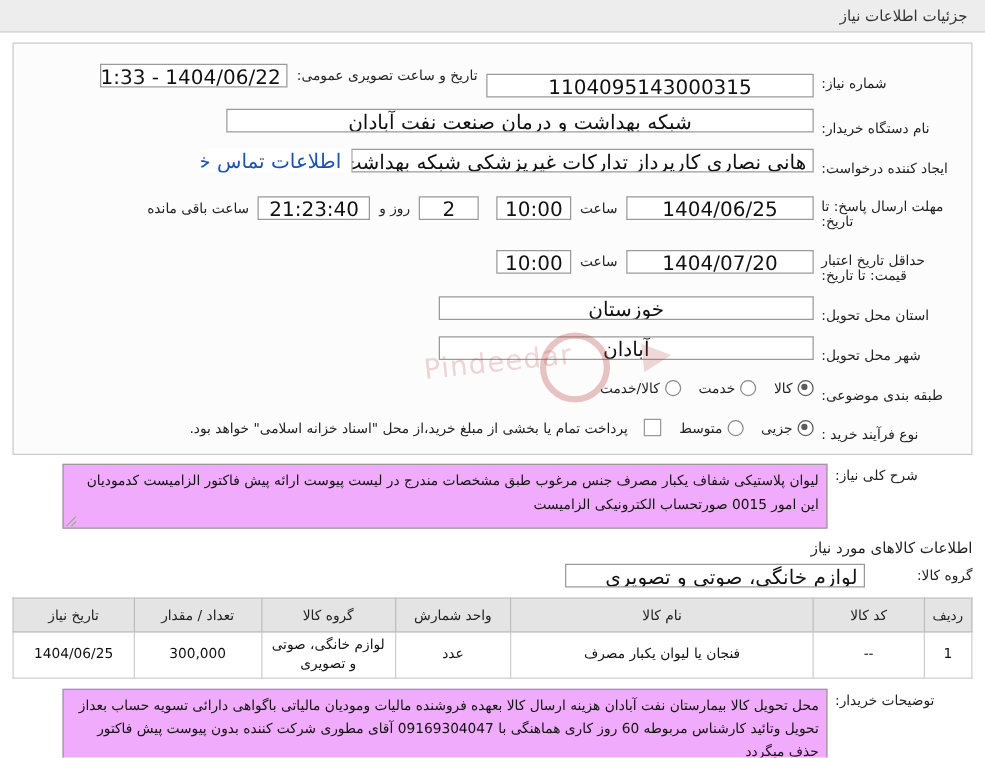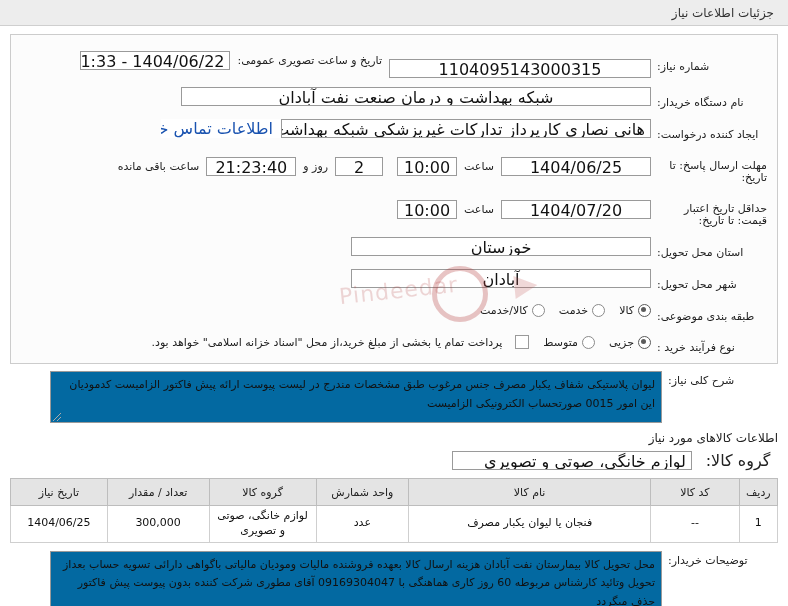--- a/index.html
+++ b/index.html
@@ -40,21 +40,21 @@
   .lbl{
     width:110px;
     text-align:left;
     padding-left:6px;
     color:#222;
     font-size:11px;
     flex:0 0 auto;
     line-height:1.25;
     margin-top:12px;
   }
-  .lbl.two{line-height:1.15;text-align:right;}
+  .lbl.two{line-height:1.15;}
   .fld{
     border:1px solid #9a9a9a;
     background:#ffffff;
     height:19px;
     line-height:19px;
     padding:0 5px;
     box-sizing:border-box;
     font-size:16px;
     color:#111;
     text-align:center;
@@ -97,36 +97,36 @@
     text-align:right;
     font-size:12px;
     color:#222;
     margin:4px 0 6px 0;
   }
   .ta-row{display:flex;align-items:flex-start;}
   .ta-lbl{
     width:110px;text-align:left;padding-left:6px;font-size:11px;flex:0 0 auto;padding-top:3px;
   }
   .ta{
-    border:1px solid #9a9a9a;background:#0369a1;
+    border:1px solid #9a9a9a;background:#f0abfc;
     width:612px;min-height:52px;
     padding:4px 6px;box-sizing:border-box;
     font-size:11px;line-height:1.7;color:#111;
     position:relative;
     text-align:right;
   }
   .ta .grip{
     position:absolute;left:2px;bottom:1px;width:8px;height:8px;
     background:
       linear-gradient(135deg,transparent 45%,#aaa 45%,#aaa 55%,transparent 55%),
       linear-gradient(135deg,transparent 70%,#aaa 70%,#aaa 80%,transparent 80%);
   }
   .ta.small{min-height:48px;}
   .group-row{display:flex;align-items:center;margin:6px 0 8px 0;}
-  .group-lbl{width:80px;text-align:center;padding-left:6px;font-size:16px;}
+  .group-lbl{width:80px;text-align:right;padding-left:6px;font-size:11px;}
   table.items{
     width:100%;border-collapse:collapse;font-size:11px;
     background:#fff;
   }
   table.items th{
     background:#e4e4e4;
     border:1px solid #bdbdbd;
     height:24px;font-weight:normal;color:#222;
   }
   table.items td{

